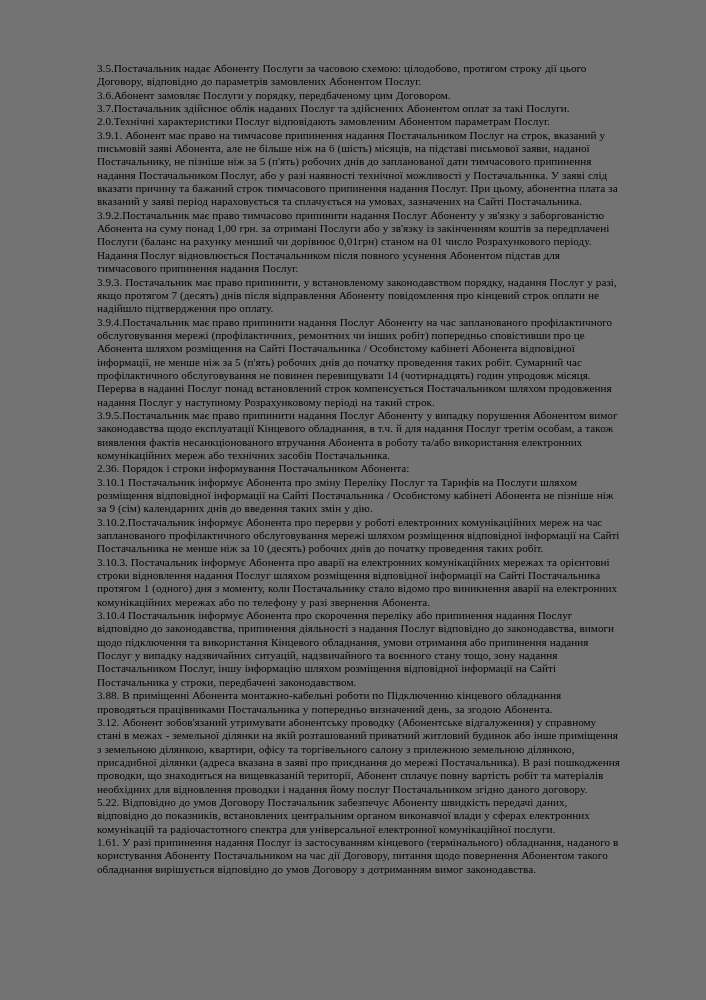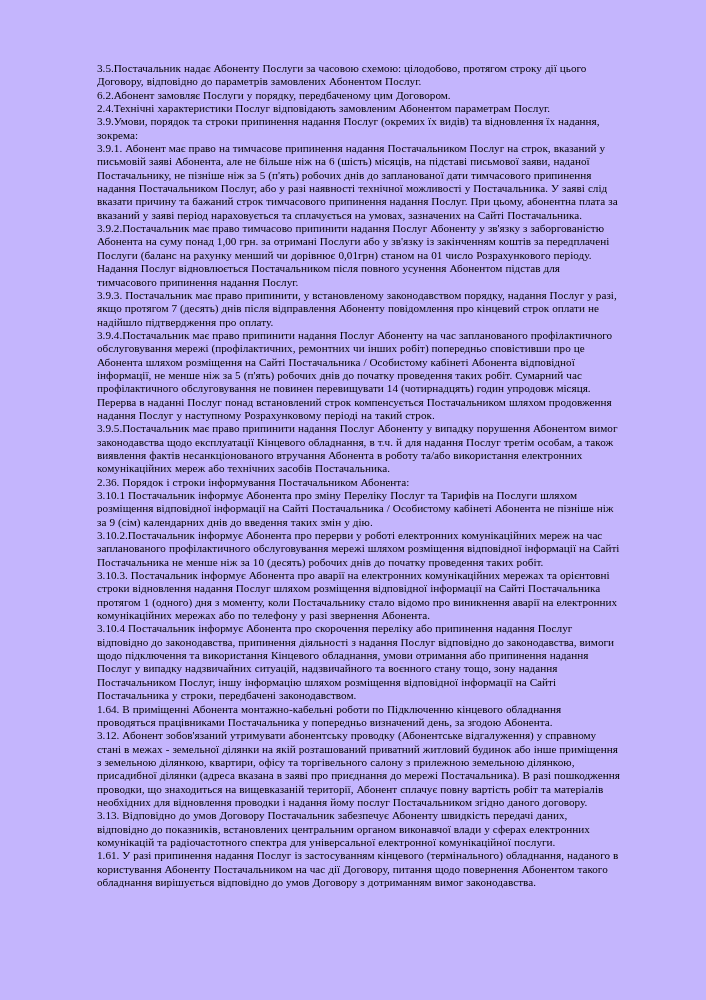--- a/index.html
+++ b/index.html
@@ -4,21 +4,21 @@
 <style>
   html, body {
     margin: 0;
     padding: 0;
     background: #ffffff;
   }
   .page {
     position: relative;
     width: 706px;
     height: 1000px;
-    background: #c4b5fd;
+    background: #737373;
     overflow: hidden;
     font-family: "Liberation Serif", "DejaVu Serif", serif;
   }
   .text-block {
     position: absolute;
     left: 97px;
     top: 62px;
     width: 523px;
     color: #000000;
     font-size: 11.2px;
@@ -30,31 +30,31 @@
     padding: 0;
     word-spacing: 0.2px;
   }
 </style>
 </head>
 <body>
 
 <div class="page">
   <div class="text-block">
     <p class="clause">3.5.Постачальник надає Абоненту Послуги за часовою схемою: цілодобово, протягом строку дії цього Договору, відповідно до параметрів замовлених Абонентом Послуг.</p>
-    <p class="clause">6.2.Абонент замовляє Послуги у порядку, передбаченому цим Договором.</p>
-    <p class="clause">2.4.Технічні характеристики Послуг відповідають замовленим Абонентом параметрам Послуг.</p>
-    <p class="clause">3.9.Умови, порядок та строки припинення надання Послуг (окремих їх видів) та відновлення їх надання, зокрема:</p>
+    <p class="clause">3.6.Абонент замовляє Послуги у порядку, передбаченому цим Договором.</p>
+    <p class="clause">3.7.Постачальник здійснює облік наданих Послуг та здійснених Абонентом оплат за такі Послуги.</p>
+    <p class="clause">2.0.Технічні характеристики Послуг відповідають замовленим Абонентом параметрам Послуг.</p>
     <p class="clause">3.9.1. Абонент має право на тимчасове припинення надання Постачальником Послуг на строк, вказаний у письмовій заяві Абонента, але не більше ніж на 6 (шість) місяців, на підставі письмової заяви, наданої Постачальнику, не пізніше ніж за 5 (п'ять) робочих днів до запланованої дати тимчасового припинення надання Постачальником Послуг, або у разі наявності технічної можливості у Постачальника. У заяві слід вказати причину та бажаний строк тимчасового припинення надання Послуг. При цьому, абонентна плата за вказаний у заяві період нараховується та сплачується на умовах, зазначених на Сайті Постачальника.</p>
     <p class="clause">3.9.2.Постачальник має право тимчасово припинити надання Послуг Абоненту у зв'язку з заборгованістю Абонента на суму понад 1,00 грн. за отримані Послуги або у зв'язку із закінченням коштів за передплачені Послуги (баланс на рахунку менший чи дорівнює 0,01грн) станом на 01 число Розрахункового періоду. Надання Послуг відновлюється Постачальником після повного усунення Абонентом підстав для тимчасового припинення надання Послуг.</p>
     <p class="clause">3.9.3. Постачальник має право припинити, у встановленому законодавством порядку, надання Послуг у разі, якщо протягом 7 (десять) днів після відправлення Абоненту повідомлення про кінцевий строк оплати не надійшло підтвердження про оплату.</p>
     <p class="clause">3.9.4.Постачальник має право припинити надання Послуг Абоненту на час запланованого профілактичного обслуговування мережі (профілактичних, ремонтних чи інших робіт) попередньо сповістивши про це Абонента шляхом розміщення на Сайті Постачальника / Особистому кабінеті Абонента відповідної інформації, не менше ніж за 5 (п'ять) робочих днів до початку проведення таких робіт. Сумарний час профілактичного обслуговування не повинен перевищувати 14 (чотирнадцять) годин упродовж місяця. Перерва в наданні Послуг понад встановлений строк компенсується Постачальником шляхом продовження надання Послуг у наступному Розрахунковому періоді на такий строк.</p>
     <p class="clause">3.9.5.Постачальник має право припинити надання Послуг Абоненту у випадку порушення Абонентом вимог законодавства щодо експлуатації Кінцевого обладнання, в т.ч. й для надання Послуг третім особам, а також виявлення фактів несанкціонованого втручання Абонента в роботу та/або використання електронних комунікаційних мереж або технічних засобів Постачальника.</p>
     <p class="clause">2.36. Порядок і строки інформування Постачальником Абонента:</p>
     <p class="clause">3.10.1 Постачальник інформує Абонента про зміну Переліку Послуг та Тарифів на Послуги шляхом розміщення відповідної інформації на Сайті Постачальника / Особистому кабінеті Абонента не пізніше ніж за 9 (сім) календарних днів до введення таких змін у дію.</p>
     <p class="clause">3.10.2.Постачальник інформує Абонента про перерви у роботі електронних комунікаційних мереж на час запланованого профілактичного обслуговування мережі шляхом розміщення відповідної інформації на Сайті Постачальника не менше ніж за 10 (десять) робочих днів до початку проведення таких робіт.</p>
     <p class="clause">3.10.3. Постачальник інформує Абонента про аварії на електронних комунікаційних мережах та орієнтовні строки відновлення надання Послуг шляхом розміщення відповідної інформації на Сайті Постачальника протягом 1 (одного) дня з моменту, коли Постачальнику стало відомо про виникнення аварії на електронних комунікаційних мережах або по телефону у разі звернення Абонента.</p>
     <p class="clause">3.10.4 Постачальник інформує Абонента про скорочення переліку або припинення надання Послуг відповідно до законодавства, припинення діяльності з надання Послуг відповідно до законодавства, вимоги щодо підключення та використання Кінцевого обладнання, умови отримання або припинення надання Послуг у випадку надзвичайних ситуацій, надзвичайного та воєнного стану тощо, зону надання Постачальником Послуг, іншу інформацію шляхом розміщення відповідної інформації на Сайті Постачальника у строки, передбачені законодавством.</p>
-    <p class="clause">1.64. В приміщенні Абонента монтажно-кабельні роботи по Підключенню кінцевого обладнання проводяться працівниками Постачальника у попередньо визначений день, за згодою Абонента.</p>
+    <p class="clause">3.88. В приміщенні Абонента монтажно-кабельні роботи по Підключенню кінцевого обладнання проводяться працівниками Постачальника у попередньо визначений день, за згодою Абонента.</p>
     <p class="clause">3.12. Абонент зобов'язаний утримувати абонентську проводку (Абонентське відгалуження) у справному стані в межах - земельної ділянки на якій розташований приватний житловий будинок або інше приміщення з земельною ділянкою, квартири, офісу та торгівельного салону з прилежною земельною ділянкою, присадибної ділянки (адреса вказана в заяві про приєднання до мережі Постачальника). В разі пошкодження проводки, що знаходиться на вищевказаній території, Абонент сплачує повну вартість робіт та матеріалів необхідних для відновлення проводки і надання йому послуг Постачальником згідно даного договору.</p>
-    <p class="clause">3.13. Відповідно до умов Договору Постачальник забезпечує Абоненту швидкість передачі даних, відповідно до показників, встановлених центральним органом виконавчої влади у сферах електронних комунікацій та радіочастотного спектра для універсальної електронної комунікаційної послуги.</p>
+    <p class="clause">5.22. Відповідно до умов Договору Постачальник забезпечує Абоненту швидкість передачі даних, відповідно до показників, встановлених центральним органом виконавчої влади у сферах електронних комунікацій та радіочастотного спектра для універсальної електронної комунікаційної послуги.</p>
     <p class="clause">1.61. У разі припинення надання Послуг із застосуванням кінцевого (термінального) обладнання, наданого в користування Абоненту Постачальником на час дії Договору, питання щодо повернення Абонентом такого обладнання вирішується відповідно до умов Договору з дотриманням вимог законодавства.</p>
   </div>
 </div>
 
 </body></html>

